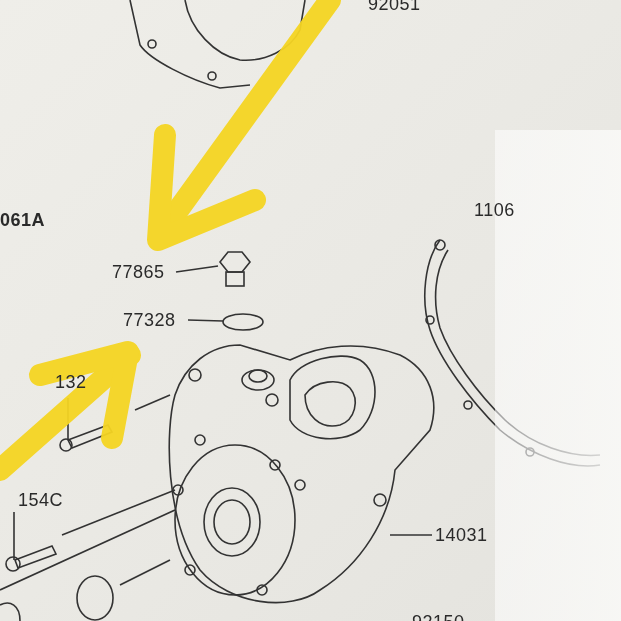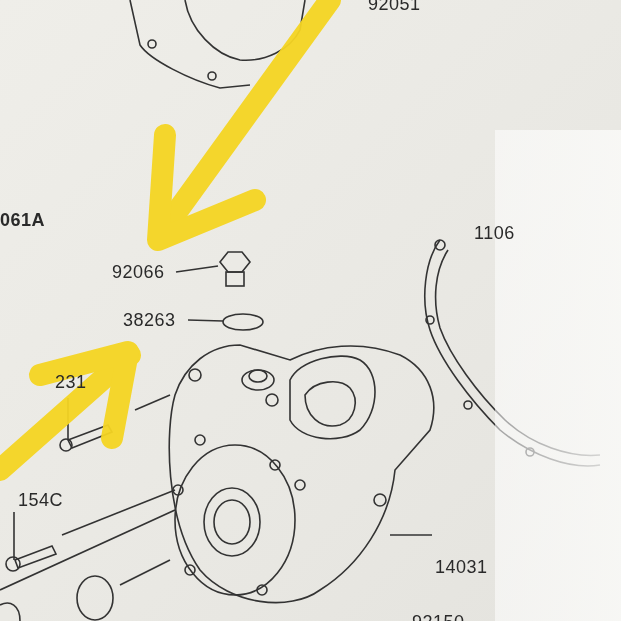--- a/index.html
+++ b/index.html
@@ -77,19 +77,19 @@
     <path d="M165,135 L158,240 L255,200"></path>
     <path d="M0,470 L130,355"></path>
     <path d="M40,375 L128,352 L112,438"></path>
   </g>
 </svg>
 
 <div class="film"></div>
 
 <div class="lbl" style="left:368px;top:-6px;">92051</div>
 <div class="lbl" style="left:0px;top:210px;font-weight:bold;">061A</div>
-<div class="lbl" style="left:112px;top:262px;">92066</div>
-<div class="lbl" style="left:123px;top:310px;">38263</div>
-<div class="lbl" style="left:55px;top:372px;">231</div>
+<div class="lbl" style="left:112px;top:262px;">77865</div>
+<div class="lbl" style="left:123px;top:310px;">77328</div>
+<div class="lbl" style="left:55px;top:372px;">132</div>
 <div class="lbl" style="left:18px;top:490px;">154C</div>
-<div class="lbl" style="left:474px;top:200px;margin-top:23px;">1106</div>
-<div class="lbl" style="left:435px;top:525px;margin-top:32px;">14031</div>
+<div class="lbl" style="left:474px;top:200px;">1106</div>
+<div class="lbl" style="left:435px;top:525px;">14031</div>
 <div class="lbl" style="left:412px;top:612px;">92150</div>
 
 </body></html>

